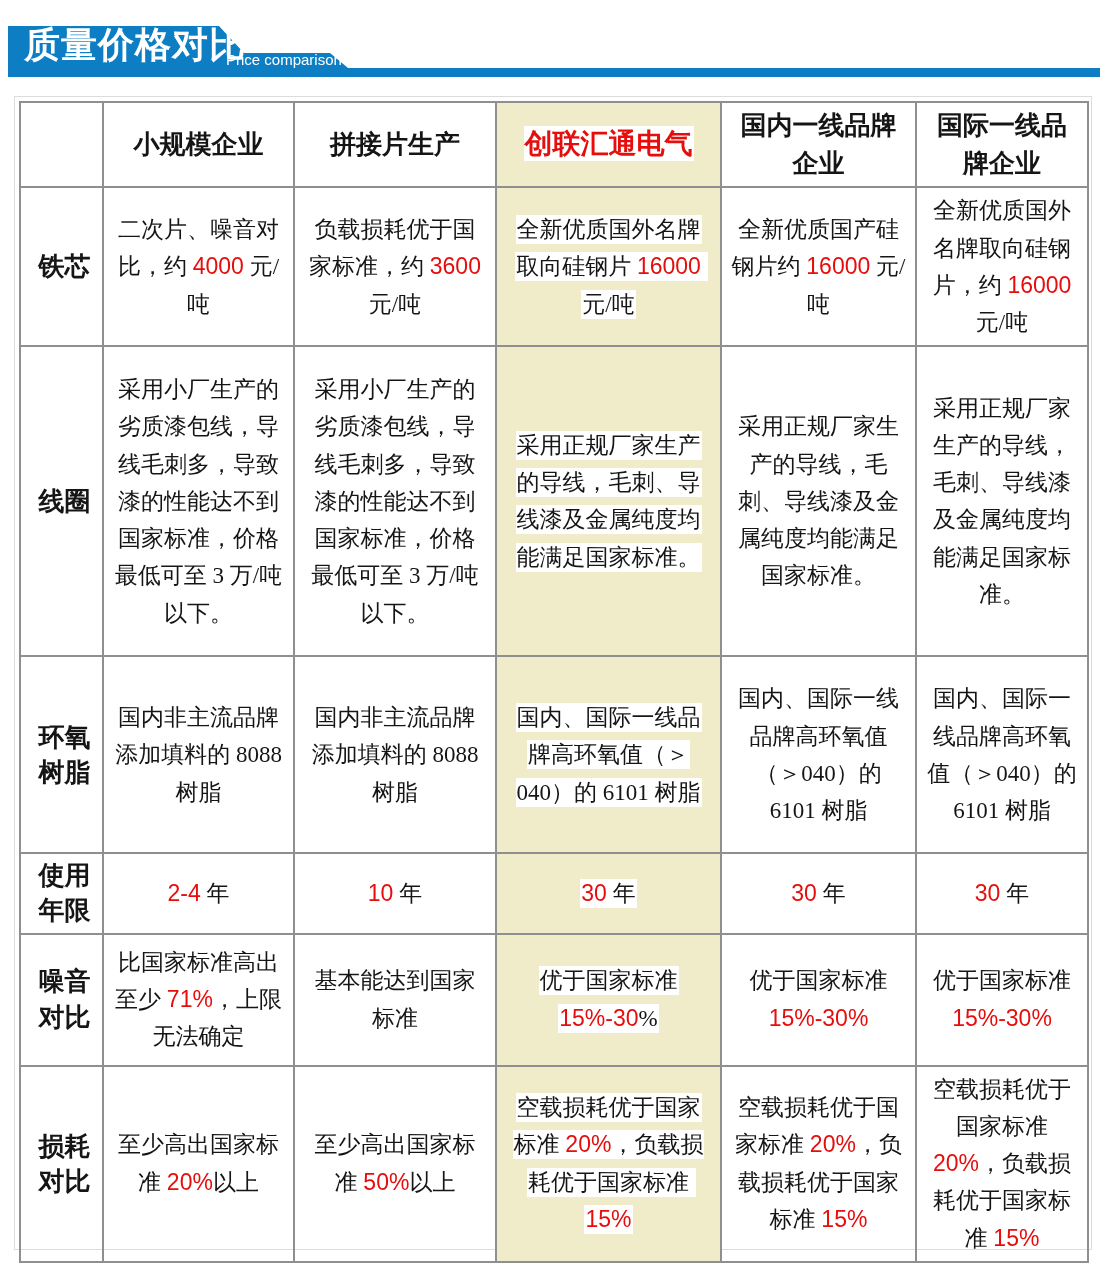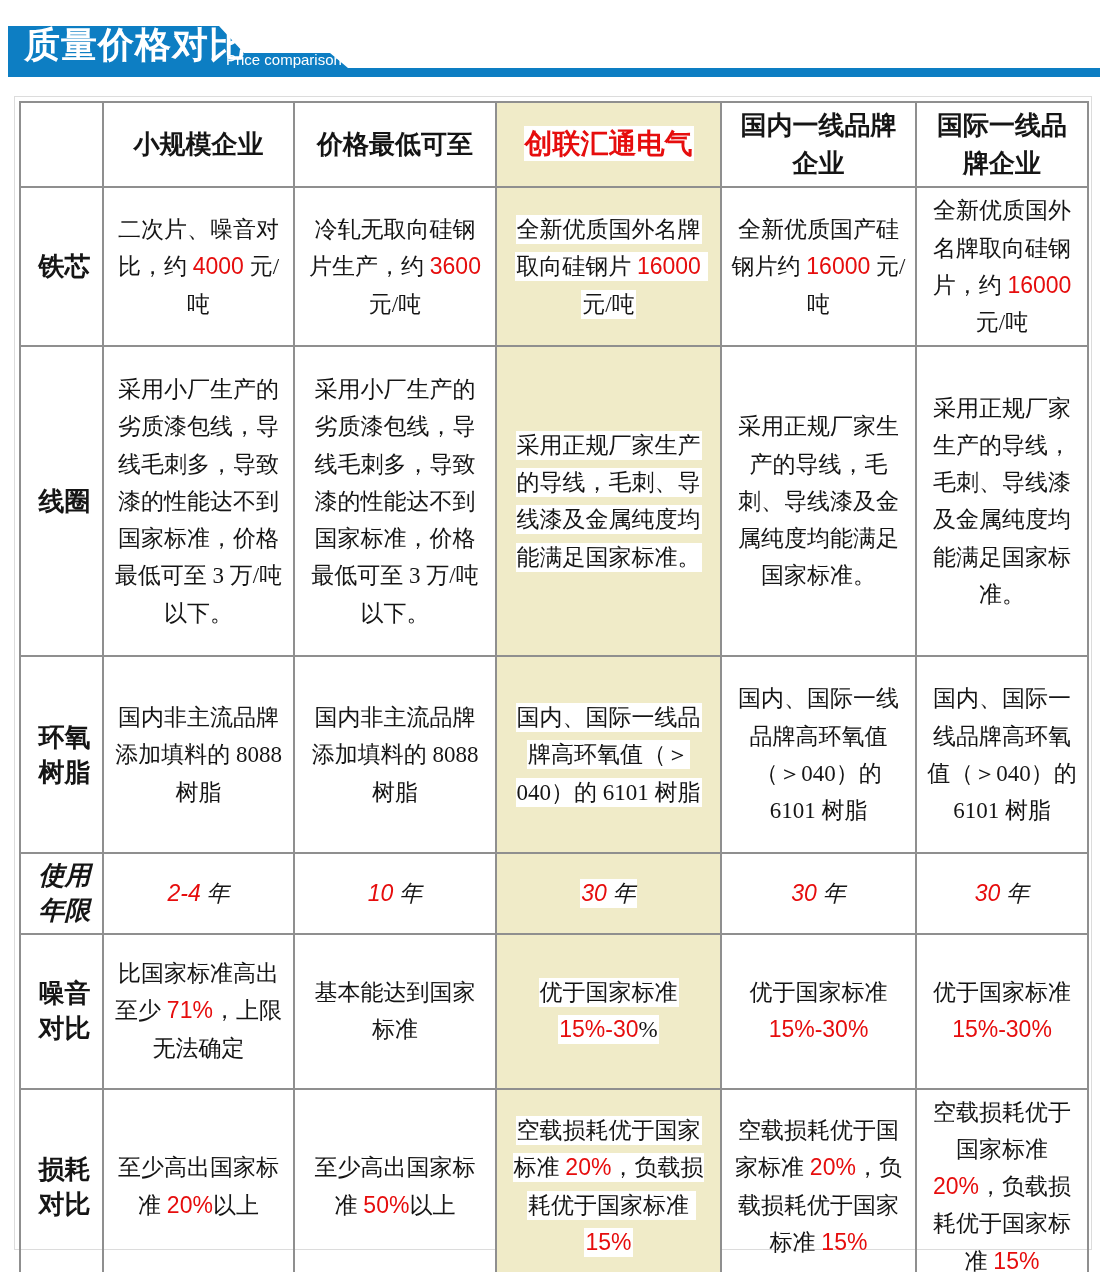--- a/index.html
+++ b/index.html
@@ -32,22 +32,22 @@
     border-collapse:collapse; table-layout:fixed;
   }
   .cmp th, .cmp td {
     border:2px solid var(--border-c); text-align:center; vertical-align:middle;
     padding:4px 9px; white-space:pre-wrap; word-break:normal;
   }
   .cmp thead tr { height:77px; }
   .cmp tbody tr:nth-child(1) { height:155px; }
   .cmp tbody tr:nth-child(2) { height:310px; }
   .cmp tbody tr:nth-child(3) { height:197px; }
-  .cmp tbody tr:nth-child(4) { height:64px;font-style:italic; }
-  .cmp tbody tr:nth-child(5) { height:155px; }
+  .cmp tbody tr:nth-child(4) { height:64px; }
+  .cmp tbody tr:nth-child(5) { height:132px; }
   .cmp tbody tr:nth-child(6) { height:188px; }
   .cmp thead th { font-size:26px; font-weight:bold; line-height:1.45; }
   .cmp tbody th { font-size:26px; font-weight:bold; line-height:1.35;padding-left:15px; }
   .cmp td { font-size:23px; line-height:1.62; }
   .cmp .brand { background:var(--brand-bg); }
   .cmp thead th.brand .cellwrap { color:var(--accent-red); font-size:28px; font-weight:bold; }
   .hl { background:#ffffff; padding:2px 1px;
         -webkit-box-decoration-break:clone; box-decoration-break:clone; }
   .seg.red {
     color:var(--accent-red); white-space:nowrap;
@@ -73,33 +73,33 @@
       <col style="width:191px">
       <col style="width:202px">
     <col style="width:225px">
       <col style="width:195px">
       <col style="width:172px">
   </colgroup>
   <thead>
       <tr>
         <th></th>
         <th><span class="cellwrap"><span class="seg">小规模企业</span></span></th>
-        <th><span class="cellwrap"><span class="seg">价格最低可至</span></span></th>
+        <th><span class="cellwrap"><span class="seg">拼接片生产</span></span></th>
         <th class="brand"><span class="cellwrap hl"><span class="seg">创联汇通电气</span></span></th>
         <th><span class="cellwrap"><span class="seg">国内一线品牌
 企业</span></span></th>
         <th><span class="cellwrap"><span class="seg">国际一线品
 牌企业</span></span></th>
       </tr>
     </thead>
   <tbody>
       <tr>
         <th>铁芯</th>
         <td><span class="cellwrap"><span class="seg">二次片、噪音对比，约 </span><span class="seg red">4000</span><span class="seg"> 元/吨</span></span></td>
-        <td><span class="cellwrap"><span class="seg">冷轧无取向硅钢片生产，约 </span><span class="seg red">3600</span><span class="seg"> 元/吨</span></span></td>
+        <td><span class="cellwrap"><span class="seg">负载损耗优于国家标准，约 </span><span class="seg red">3600</span><span class="seg"> 元/吨</span></span></td>
         <td class="brand"><span class="cellwrap hl"><span class="seg">全新优质国外名牌取向硅钢片 </span><span class="seg red">16000</span><span class="seg"> 元/吨</span></span></td>
         <td><span class="cellwrap"><span class="seg">全新优质国产硅钢片约 </span><span class="seg red">16000</span><span class="seg"> 元/吨</span></span></td>
         <td><span class="cellwrap"><span class="seg">全新优质国外名牌取向硅钢片，约 </span><span class="seg red">16000</span><span class="seg"> 元/吨</span></span></td>
       </tr>
       <tr>
         <th>线圈</th>
         <td><span class="cellwrap"><span class="seg">采用小厂生产的劣质漆包线，导线毛刺多，导致漆的性能达不到国家标准，价格最低可至 3 万/吨以下。</span></span></td>
         <td><span class="cellwrap"><span class="seg">采用小厂生产的劣质漆包线，导线毛刺多，导致漆的性能达不到国家标准，价格最低可至 3 万/吨以下。</span></span></td>
         <td class="brand"><span class="cellwrap hl"><span class="seg">采用正规厂家生产的导线，毛刺、导线漆及金属纯度均能满足国家标准。</span></span></td>
         <td><span class="cellwrap"><span class="seg">采用正规厂家生产的导线，毛刺、导线漆及金属纯度均能满足国家标准。</span></span></td>

